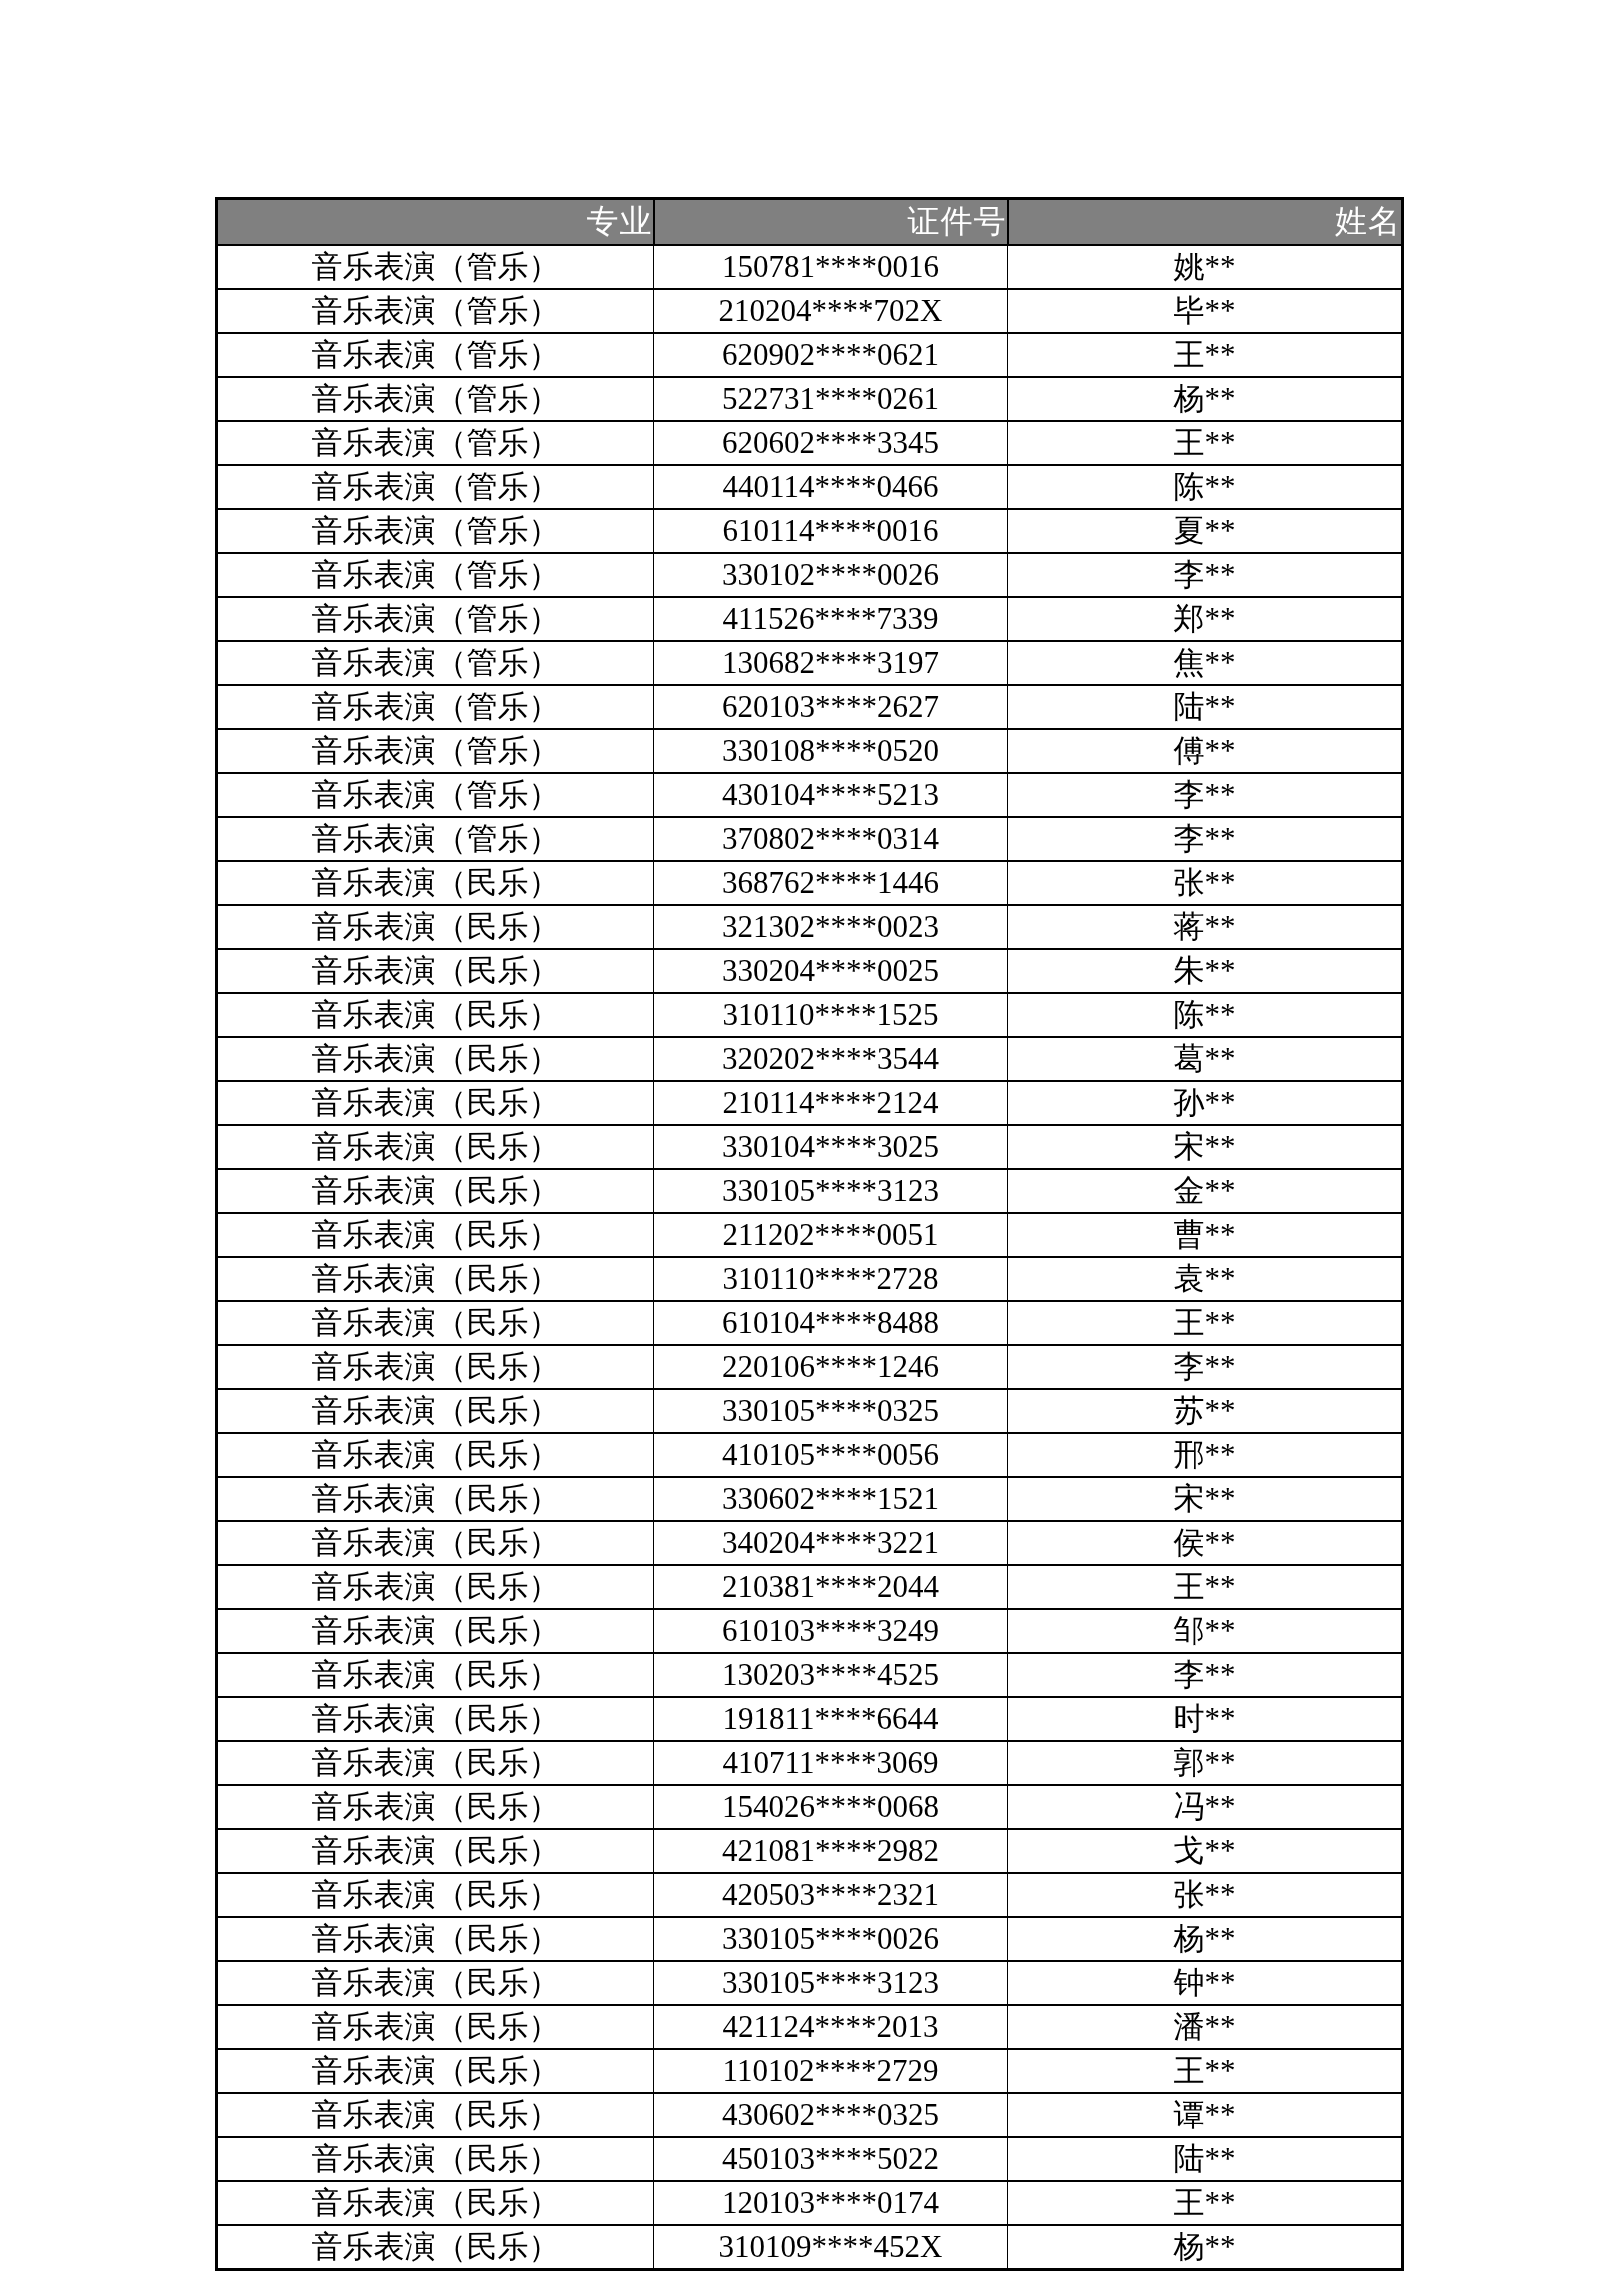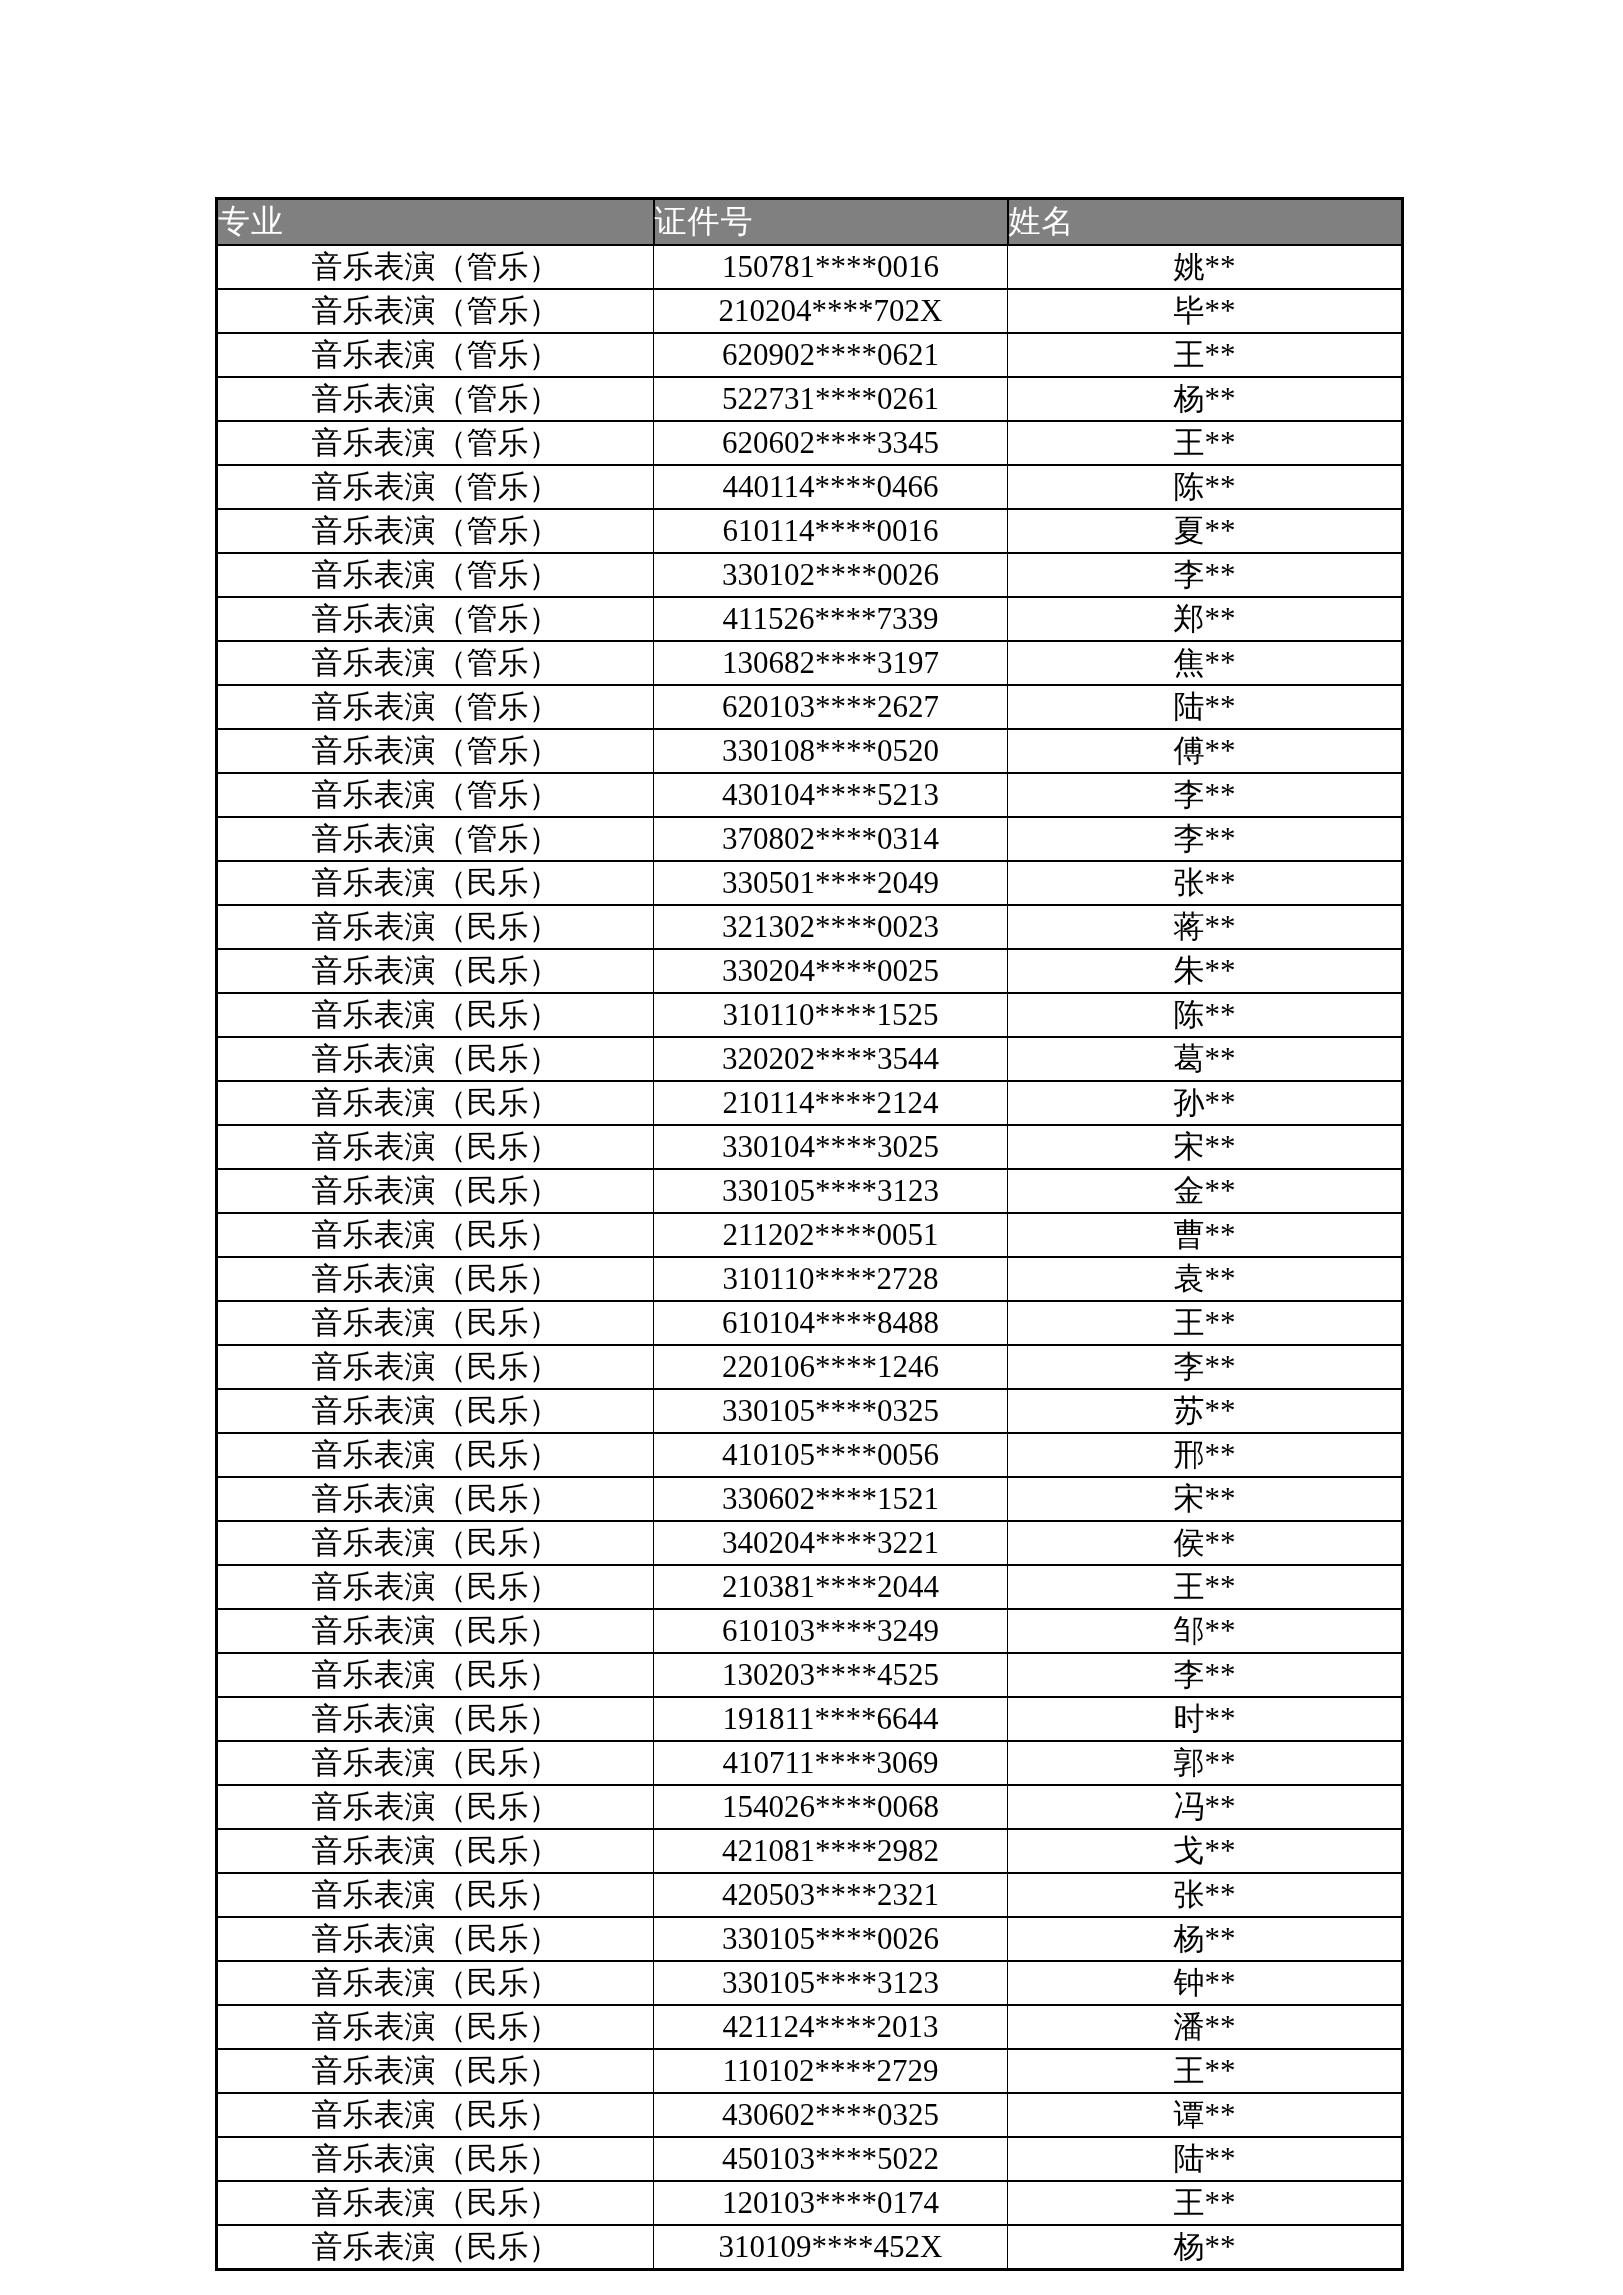--- a/index.html
+++ b/index.html
@@ -31,21 +31,21 @@
     border-collapse:collapse;
     table-layout:fixed;
     border:3.1px solid var(--border-color);
   }
   table.roster th{
     height:39px;
     background:var(--header-bg);
     color:var(--header-text);
     font-size:32px;
     font-weight:normal;
-    text-align:left;
+    text-align:right;
     vertical-align:middle;
     border:2px solid var(--border-color);
     border-bottom-width:2.6px;
     letter-spacing:1px;
   }
   table.roster td{
     height:38px;
     color:var(--body-text);
     font-size:31px;
     text-align:center;
@@ -141,21 +141,21 @@
           <td>430104****5213</td>
           <td>李**</td>
         </tr>
         <tr>
           <td>音乐表演（管乐）</td>
           <td>370802****0314</td>
           <td>李**</td>
         </tr>
         <tr>
           <td>音乐表演（民乐）</td>
-          <td>330501****2049</td>
+          <td>368762****1446</td>
           <td>张**</td>
         </tr>
         <tr>
           <td>音乐表演（民乐）</td>
           <td>321302****0023</td>
           <td>蒋**</td>
         </tr>
         <tr>
           <td>音乐表演（民乐）</td>
           <td>330204****0025</td>

